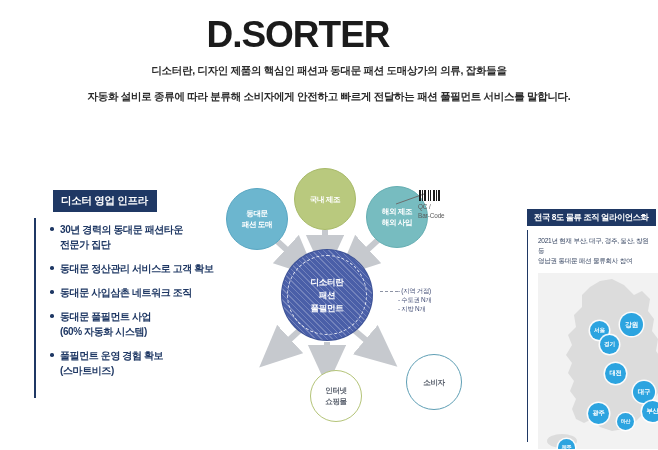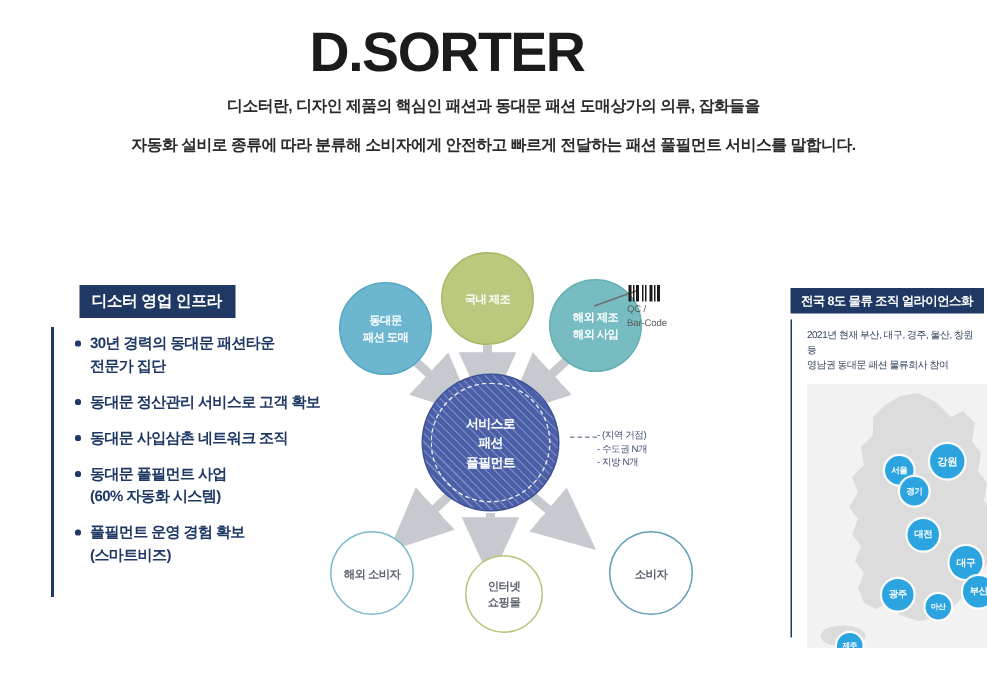--- a/index.html
+++ b/index.html
@@ -129,21 +129,21 @@
   .region-line {
     position: absolute; left: -18px; top: 5px; width: 18px;
     border-top: 1px dashed #8d93a4;
   }
   .region-item {
     font-size: 6.4px; color: #3f4a73; line-height: 9px; letter-spacing: -0.3px;
     white-space: nowrap;
   }
 
   
-  .alliance { position: absolute; left: 484px; top: 190px; width: 166px; height: 236px; padding-left: 43px; }
+  .alliance { position: absolute; left: 484px; top: 206px; width: 166px; height: 236px; padding-left: 43px; }
   .alliance-head {
     display: inline-block; background: #1f3864; color: #ffffff;
     font-size: 8.3px; font-weight: bold; padding: 3px 7px;
     letter-spacing: -0.4px; white-space: nowrap;
   }
   .alliance-body {
     border-left: 1.5px solid #1f3864;
     margin-top: 4px; padding: 6px 0 0 10px;
     height: 212px;
   }
@@ -235,28 +235,25 @@
       <span style="white-space:pre-line">국내 제조</span>
     </div>
 
     <div class="node n-overseas">
       <span style="white-space:pre-line">해외 제조
 해외 사입</span>
     </div>
 
     <div class="node n-hub">
       <span class="ring"></span>
-      <span class="hub-label" style="white-space:pre-line">서비스로
+      <span class="hub-label" style="white-space:pre-line">디소터란
 패션
 풀필먼트</span>
     </div>
 
-    <div class="node n-out n-consumer-ov">
-      <span style="white-space:pre-line">해외 소비자</span>
-    </div>
 
     <div class="node n-out n-online">
       <span style="white-space:pre-line">인터넷
 쇼핑몰</span>
     </div>
 
     <div class="node n-out n-consumer">
       <span style="white-space:pre-line">소비자</span>
     </div>
   </div>

